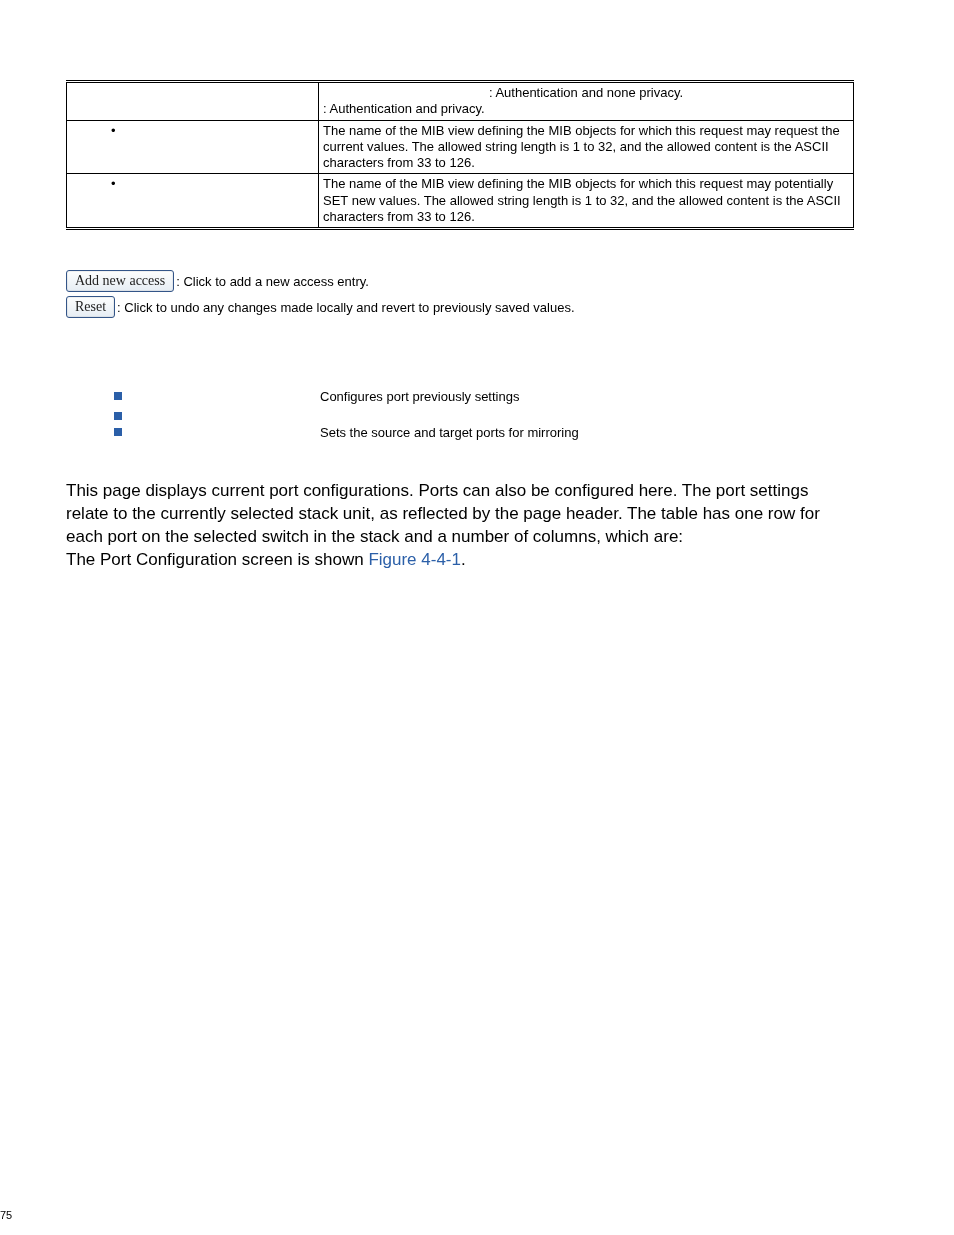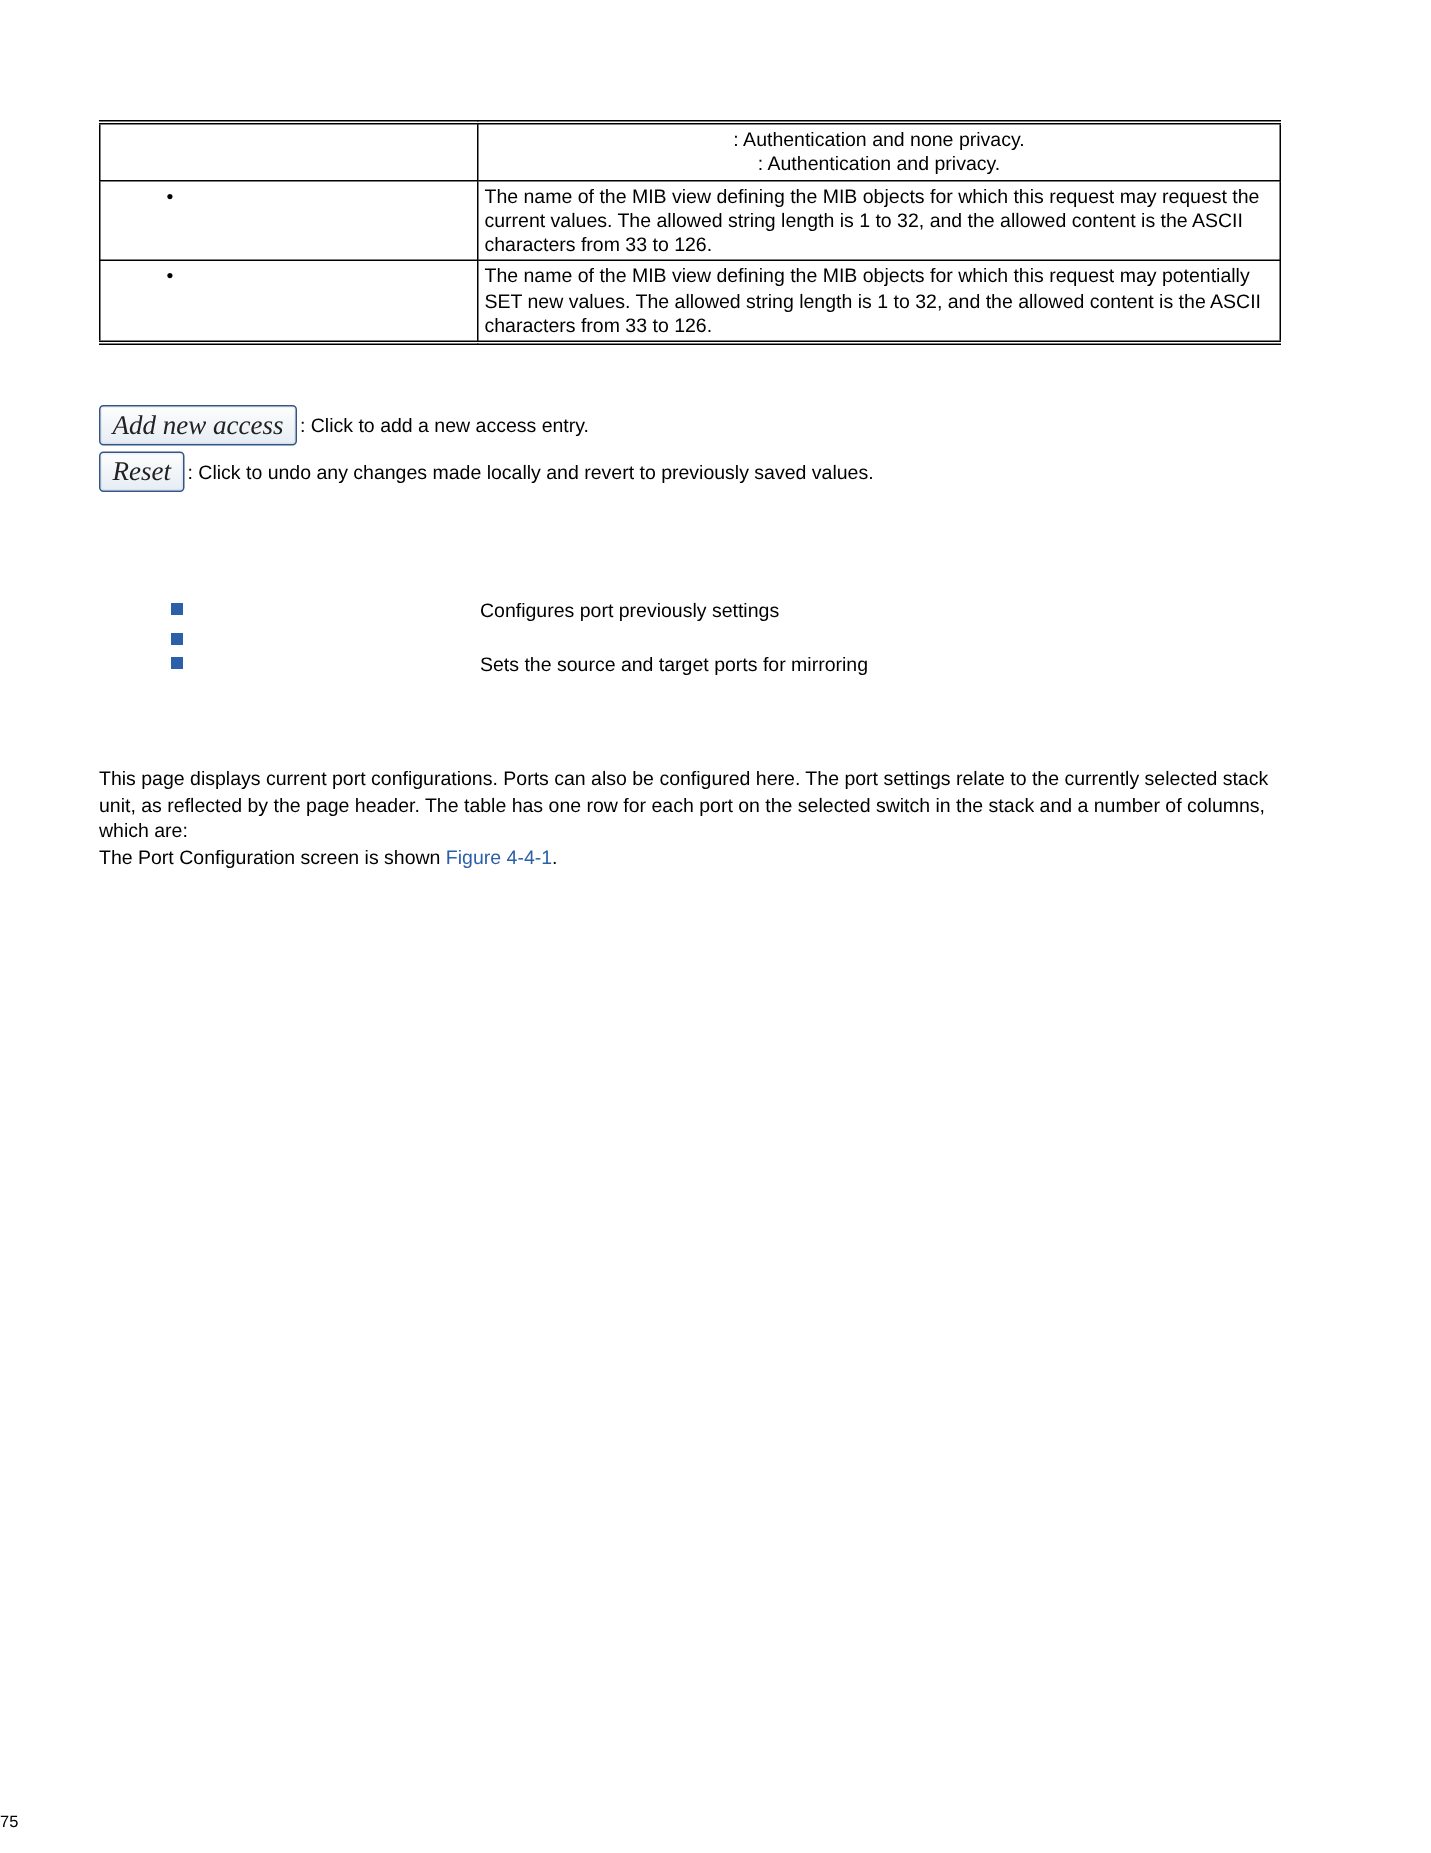--- a/index.html
+++ b/index.html
@@ -44,25 +44,24 @@
     display: flex;
     align-items: center;
     margin: 4px 0;
   }
   .ui-btn {
     border: 1px solid #335588;
     background: linear-gradient(#fdfefe,#e6edf4);
     border-radius: 3px;
     padding: 2px 8px;
     font-family: "Times New Roman", serif;
-    font-size: 18px;
+    font-size: 14px;
     color: #222;
     box-shadow: 0 0 0 1px rgba(0,0,0,.05) inset;
     display: inline-block;
-    font-style: italic;
   }
   .btn-desc {
     font-size: 13px;
     margin-left: 2px;
   }
   .sec-gap { height: 30px; }
   .sec-head { margin-top: 70px; }
   .intro { font-size: 13px; line-height: 1.35; }
   .item-row {
     display: flex;
@@ -74,21 +73,21 @@
     height: 8px;
     background: #2b5fa8;
     margin: 4px 18px 0 48px;
     flex: 0 0 auto;
   }
   .item-desc {
     font-size: 13px;
     padding-top: 1px;
     margin-left: 180px;
   }
-  .para { font-size: 13px; line-height: 1.35; margin-top: 60px; }
+  .para { font-size: 17px; line-height: 1.35; margin-top: 40px; }
   .fig-link { color: #2b5fa8; }
   .pagefoot {
     text-align: left;
     font-size: 11px;
     position: absolute;
     bottom: 14px;
     left: 0; right: 0;
   }
   .page-wrap { position: relative; min-height: 1235px; }
 </style>
@@ -97,21 +96,21 @@
 
 <div class="page-wrap">
 <div class="page">
 
   <table class="tbl">
     <tbody>
           <tr>
       <td class="label-col"></td>
       <td>
         <div style="text-align:center"><span>: Authentication and none privacy.</span></div>
-        <div style="text-align:center"><span>: Authentication and privacy.</span></div>
+        <div style=""><span>: Authentication and privacy.</span></div>
       </td>
     </tr>
     <tr>
       <td class="label-col">
         <div class="bullet-frame"></div>
       </td>
       <td>
         <span>The name of the MIB view defining the MIB objects for which this request may request the current values. The allowed string length is 1 to 32, and the allowed content is the ASCII characters from 33 to 126.</span>
       </td>
     </tr>

